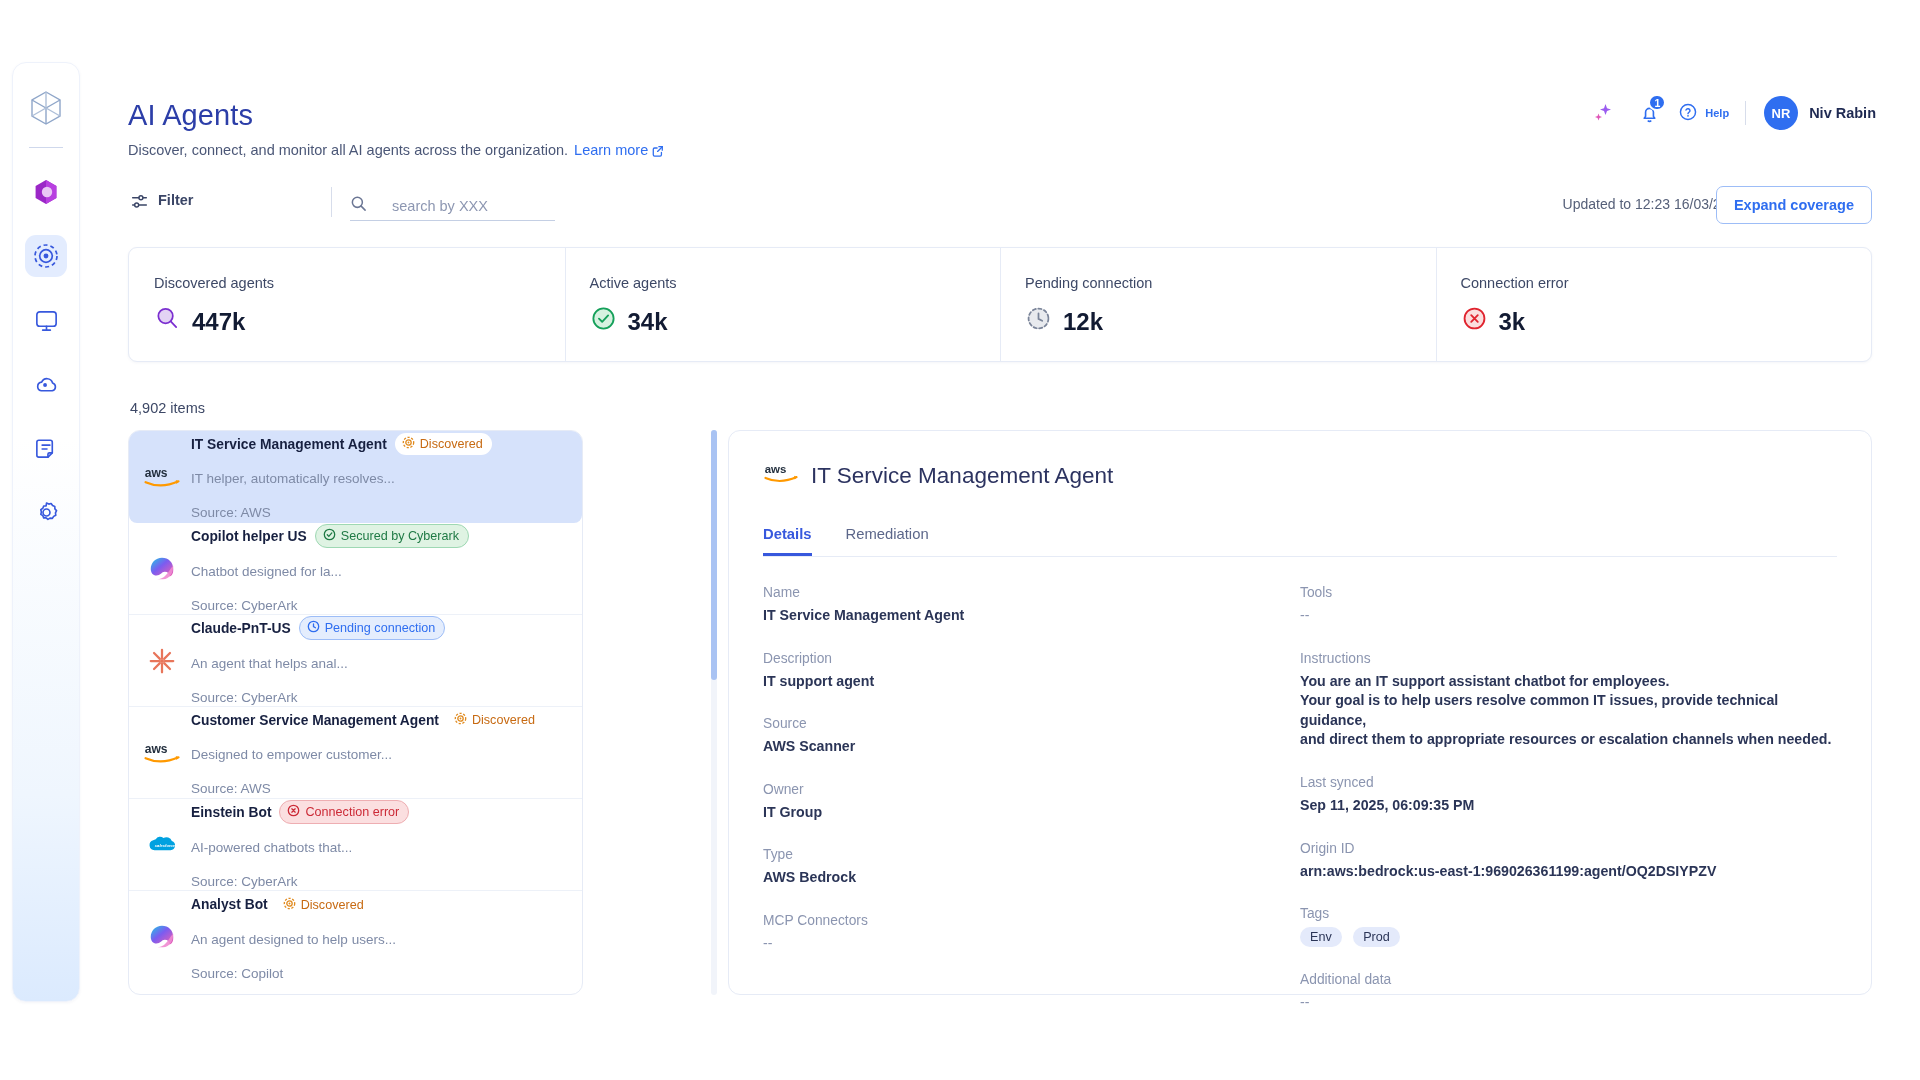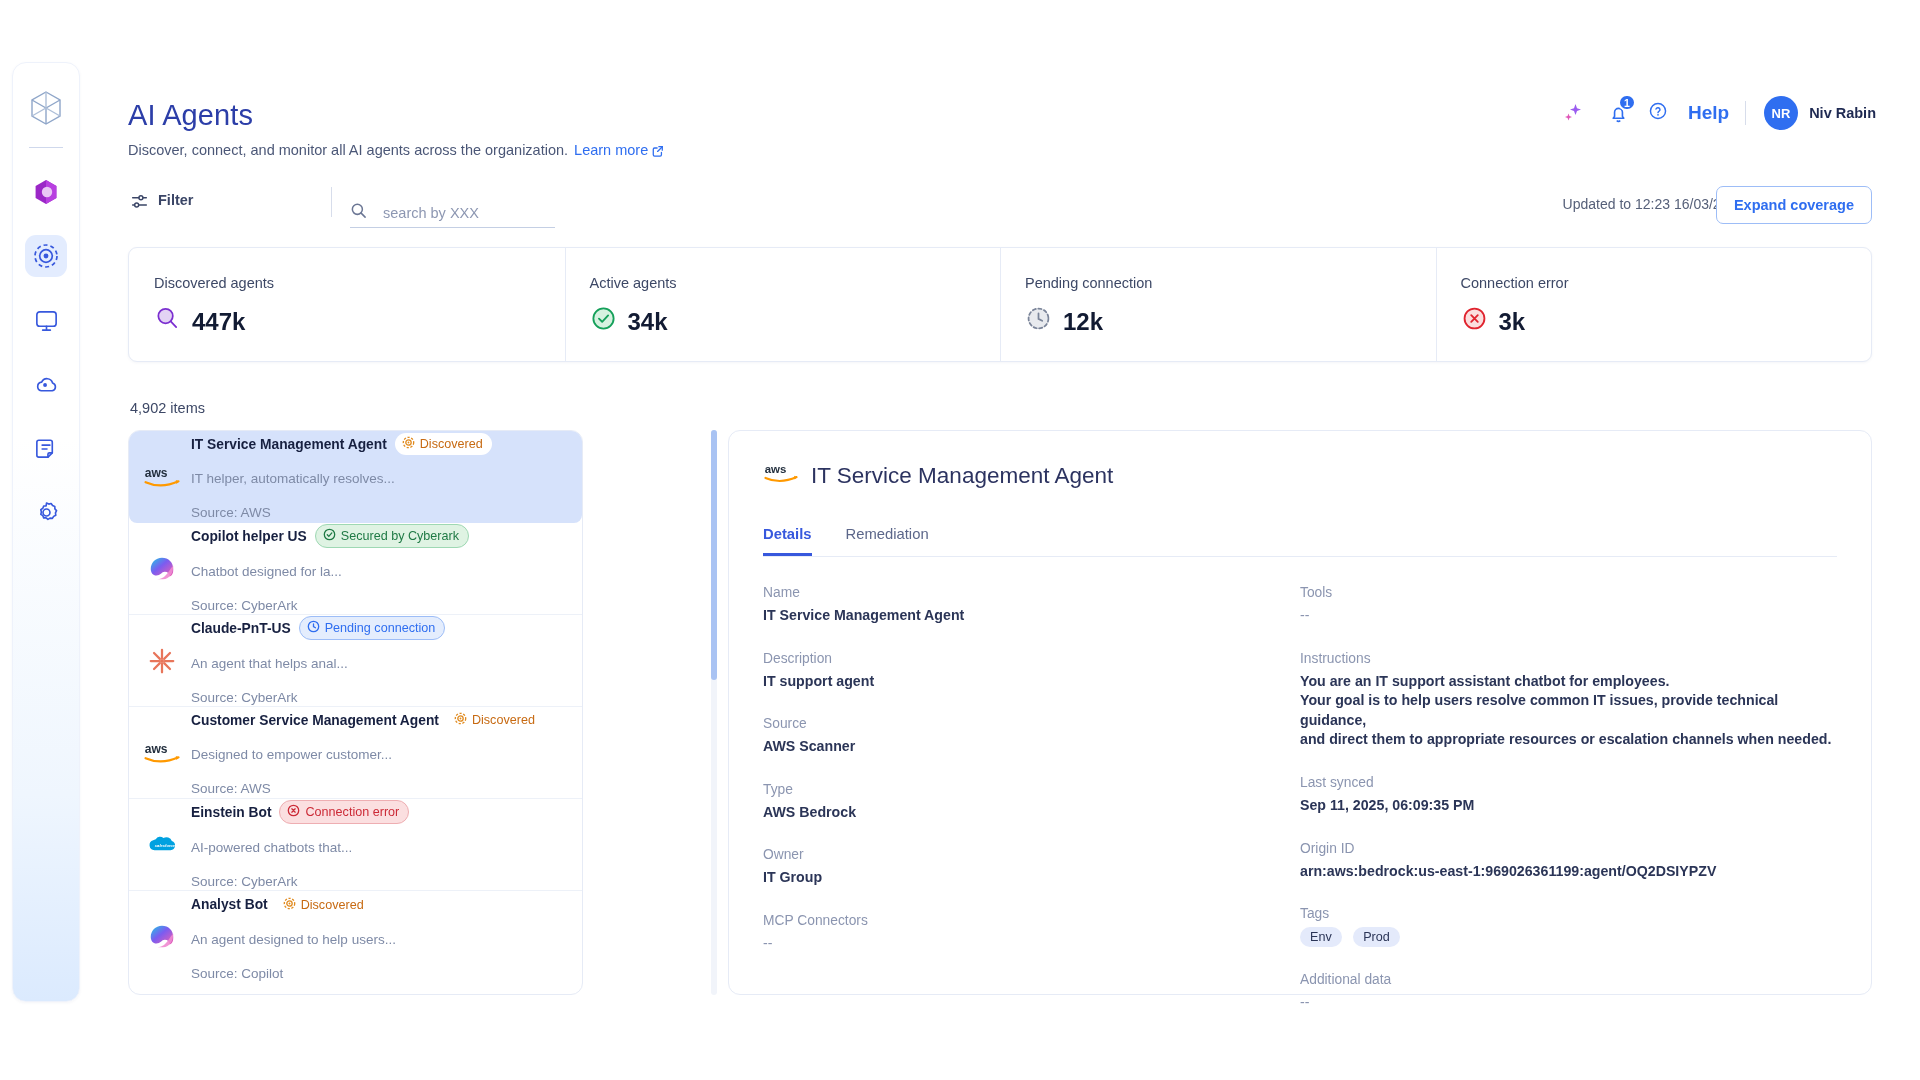--- a/index.html
+++ b/index.html
@@ -50,39 +50,39 @@
   }
   .hdr-ico { width: 34px; height: 34px; display:flex; align-items:center; justify-content:center; position:relative; margin-right:12px; }
   .badge {
     position: absolute; top: -2px; right: 0px;
     min-width: 17px; height: 17px; border-radius: 9px;
     background: #2f6ef0; color:#fff; font-size: 10.5px; font-weight:700;
     display:flex; align-items:center; justify-content:center; padding:0 4px;
     border: 2px solid #fff;
   }
   .help {
-    display: flex; align-items: center; gap: 20px;
-    font-size: 19px; color: #2f6ef0; font-weight: 600; margin-right: 16px;
+    display: flex; align-items: center; gap: 7px;
+    font-size: 11px; color: #2f6ef0; font-weight: 600; margin-right: 16px;
   }
   .vsep { width:1px; height:24px; background:#d7ddeb; margin-right:18px; }
   .avatar {
     width: 34px; height: 34px; border-radius: 50%; background:#2f6ef0;
     color:#fff; font-size:13px; font-weight:700;
     display:flex; align-items:center; justify-content:center; margin-right:11px;
     letter-spacing:.3px;
   }
   .uname { font-size: 14.5px; color:#1f2a52; font-weight:700; }
 
   
   .toolbar { position: absolute; left: 0; top: 190px; width: 1792px; height: 40px; }
   .filter-btn { position:absolute; left:2px; top:2px; display:flex; align-items:flex-start; gap:9px; font-size:14.5px; color:#3a4566; font-weight:600; }
   .tb-sep { position:absolute; left:203px; top:-3px; width:1px; height:30px; background:#d7ddeb; }
   .search-wrap {
-    position:absolute; left:222px; top:8px; width:205px; height:30px;
-    border-bottom: 1px solid #c4cfe4; display:flex; align-items:center; gap:16px;
+    position:absolute; left:222px; top:1px; width:205px; height:30px;
+    border-bottom: 1px solid #c4cfe4; display:flex; align-items:center; gap:25px;
   }
   .search-wrap input {
     border:none; outline:none; font-family:inherit; font-size:14.5px; color:#3a4566;
     background:transparent; width:165px;
   }
   .search-wrap input::placeholder { color:#8d97b2; }
   .updated { position:absolute; right: 176px; top:6px; font-size:14px; color:#5a6party; color:#566079; }
   .expand-btn {
     position:absolute; right: 48px; top:-4px;
     border:1px solid #9dbdf7; border-radius: 7px; background:#fff;
@@ -528,26 +528,26 @@
         </div>
         <div class="fld">
           <div class="f-label">Description</div>
           <div class="f-val">IT support agent</div>
         </div>
         <div class="fld">
           <div class="f-label">Source</div>
           <div class="f-val">AWS Scanner</div>
         </div>
         <div class="fld">
+          <div class="f-label">Owner</div>
+          <div class="f-val">IT Group</div>
+        </div>
+        <div class="fld">
           <div class="f-label">Type</div>
           <div class="f-val">AWS Bedrock</div>
-        </div>
-        <div class="fld">
-          <div class="f-label">Owner</div>
-          <div class="f-val">IT Group</div>
         </div>
         <div class="fld">
           <div class="f-label">MCP Connectors</div>
           <div class="f-val dim">--</div>
         </div>
       </div>
 
       <div class="col">
         <div class="fld">
           <div class="f-label">Tools</div>

